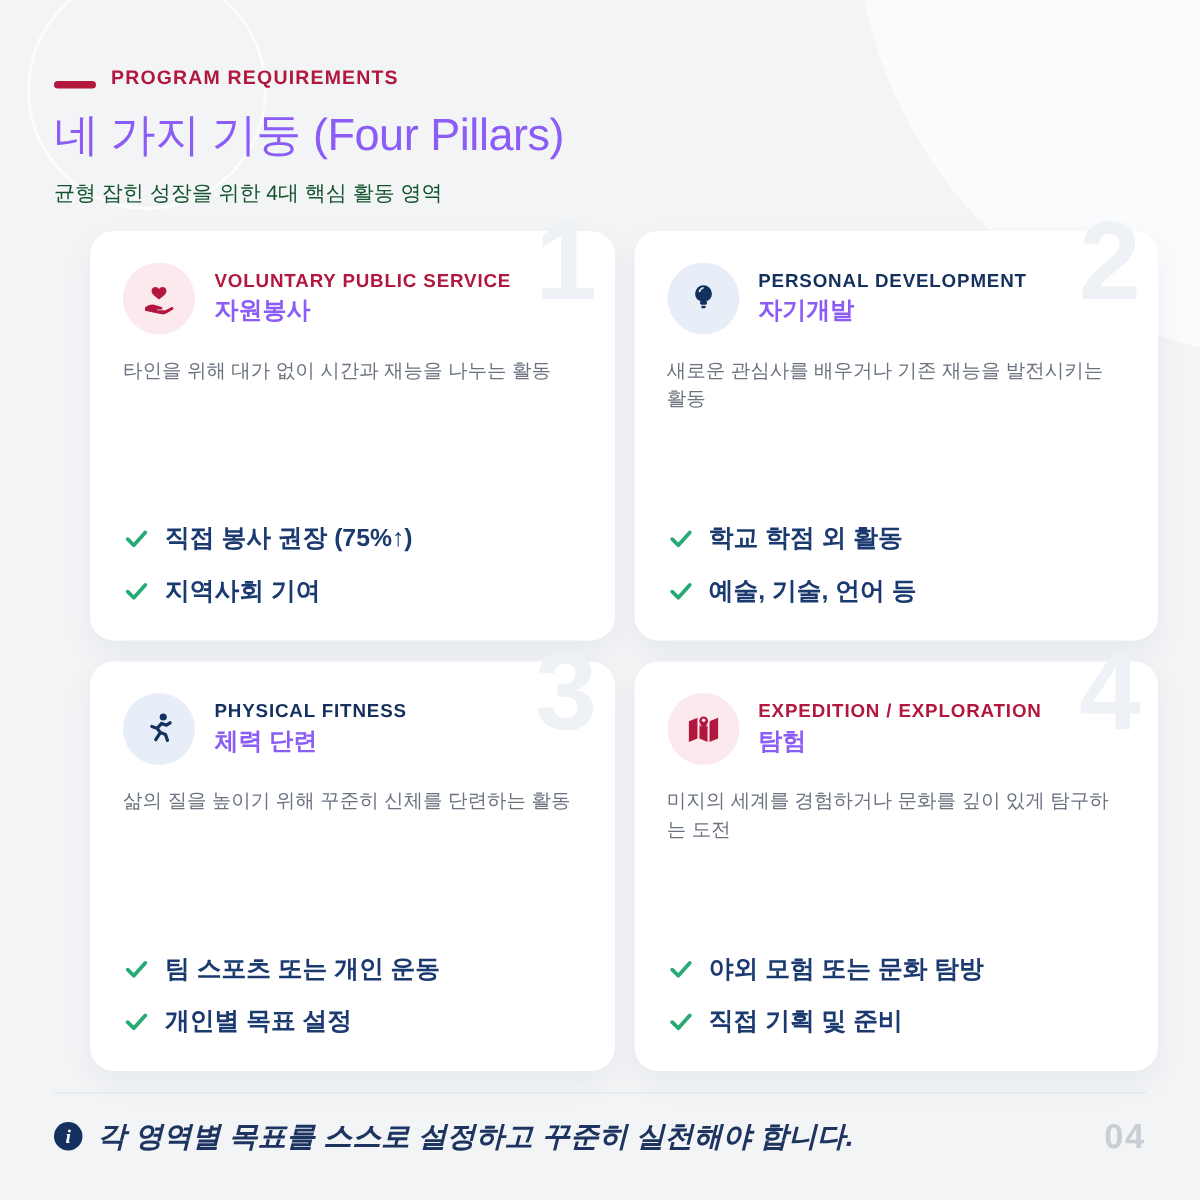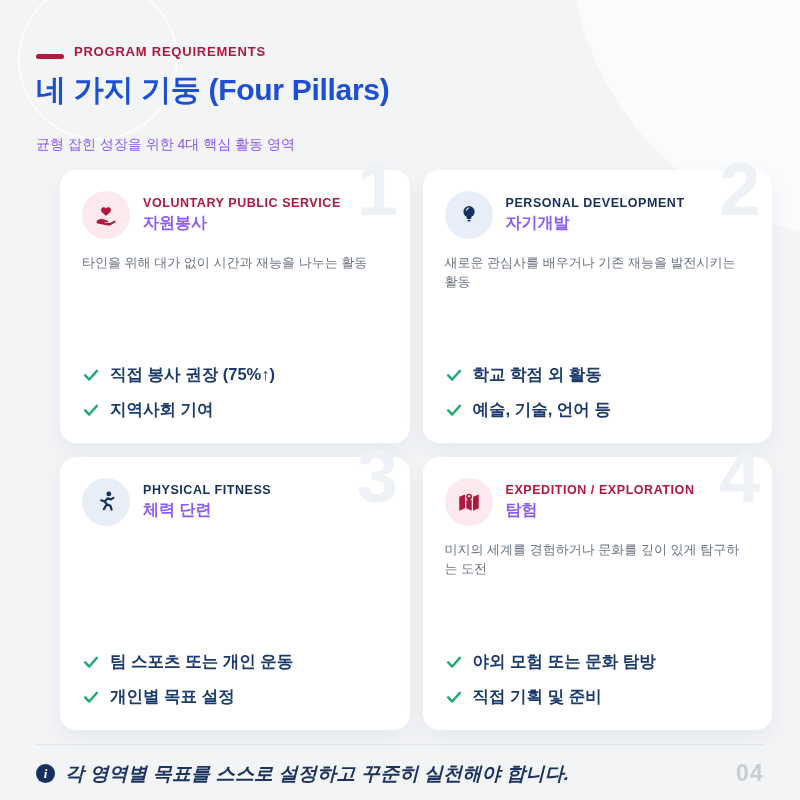--- a/index.html
+++ b/index.html
@@ -29,22 +29,22 @@
   .page { position: relative; z-index: 1; height: 100%; }
 
   
   .header { padding: 44px 36px 0 36px; }
   .kicker-row { display: flex; align-items: flex-end; gap: 10px; }
   .kicker-dash { width: 28px; height: 5px; border-radius: 3px; background: #b2173d; }
   .kicker {
     font-size: 13px; font-weight: 800; letter-spacing: 0.06em;
     color: #b2173d;
   }
-  .page-title { margin-top: 11px; font-size: 30px; font-weight: 700; color: #1d4ed8; letter-spacing: -0.01em; }
-  .page-subtitle { margin-top: 25px; font-size: 14px; color: #8b5cf6; }
+  .page-title { margin-top: 11px; font-size: 30px; font-weight: 400; color: #8b5cf6; letter-spacing: -0.01em; }
+  .page-subtitle { margin-top: 9px; font-size: 14px; color: #14532d; }
 
   
   .grid {
     margin: 16px 28px 0 36px;
     display: grid;
     grid-template-columns: 1fr 1fr;
     column-gap: 13px;
     row-gap: 14px;
     padding-left: 24px;
   }
@@ -204,20 +204,21 @@
             <svg width="26" height="26" viewBox="0 0 24 24">
               <circle cx="14.6" cy="4.6" r="2.2" fill="#14305e"></circle>
               <path d="M13.6 8.6 L10.8 11.6 L12.8 14.2 L10 18.6 M10.8 11.6 L7.6 10.4 M12.8 14.2 L16 15.4 L17.2 19 M13.6 8.6 L16.6 9.6 L18.8 8.2" stroke="#14305e" stroke-width="2" fill="none" stroke-linecap="round" stroke-linejoin="round"></path>
             </svg>
           </div>
           <div>
             <div class="card-label">PHYSICAL FITNESS</div>
             <div class="card-title">체력 단련</div>
           </div>
         </div>
+        <div class="card-desc">삶의 질을 높이기 위해 꾸준히 신체를 단련하는 활동</div>
         <div class="checks">
           <div class="check-row">
             <svg class="check-icon" viewBox="0 0 20 20">
                 <path d="M3.5 10.5 L8 15 L16.5 5.5" stroke="#27ab74" stroke-width="2.8" fill="none" stroke-linecap="round" stroke-linejoin="round"></path>
               </svg>
             <span class="check-text">팀 스포츠 또는 개인 운동</span>
           </div>
           <div class="check-row">
             <svg class="check-icon" viewBox="0 0 20 20">
                 <path d="M3.5 10.5 L8 15 L16.5 5.5" stroke="#27ab74" stroke-width="2.8" fill="none" stroke-linecap="round" stroke-linejoin="round"></path>

